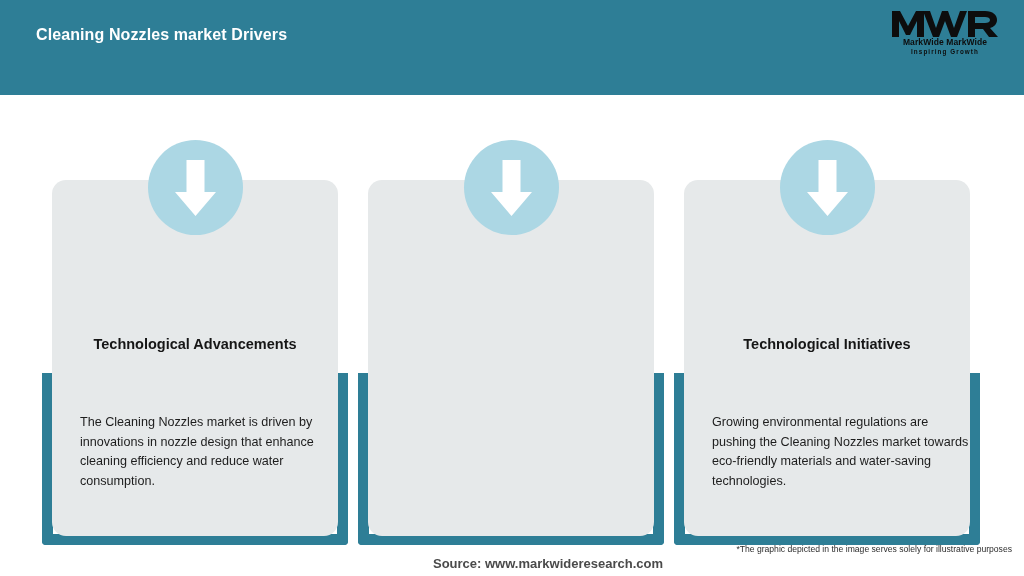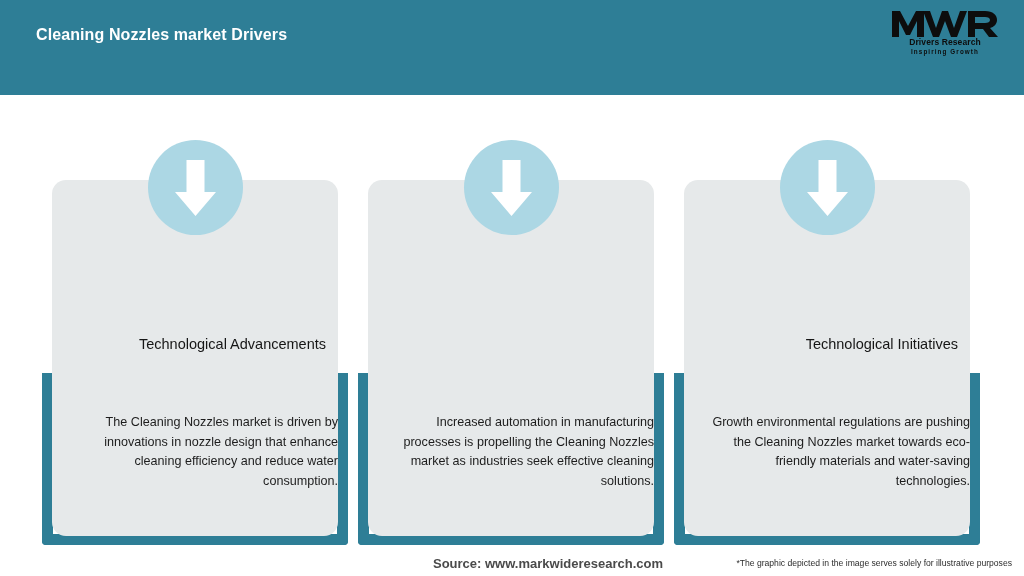--- a/index.html
+++ b/index.html
@@ -124,54 +124,54 @@
     position: absolute;
     left: 0;
     top: 0;
   }
 
   .card-title {
     position: absolute;
     left: 12px;
     top: 155px;
     width: 262px;
-    text-align: right;
+    text-align: center;
     font-size: 14.5px;
-    font-weight: normal;
+    font-weight: bold;
     color: #161616;
     line-height: 1.25;
   }
 
   .card-body {
     position: absolute;
     left: 28px;
     top: 233px;
     width: 258px;
     font-size: 12.6px;
     color: #1d1d1d;
     line-height: 1.55;
-    text-align: right;
+    text-align: left;
   }
 
   
   .source {
     position: absolute;
     left: 0;
     top: 556px;
     width: 1024px;
     text-align: center;
     font-size: 13px;
     font-weight: bold;
     color: #4a4a4a;
     padding-left: 36px;
   }
   .disclaimer {
     position: absolute;
     right: 12px;
-    top: 558px;
+    top: 544px;
     font-size: 8.6px;
     color: #2c2c2c;
     white-space: nowrap;
   }
 </style>
 </head>
 <body>
 
 <div class="header">
   <div class="header-title">Cleaning Nozzles market Drivers</div>
@@ -182,21 +182,21 @@
         <g fill="#0d0d0d">
 
           <path d="M2 29 L2 3 L10 3 L18 18 L26 3 L34 3 L34 29 L27 29 L27 13 L20 27 L16 27 L9 13 L9 29 Z"></path>
 
           <path d="M33 3 L40 3 L46 20 L52 3 L58 3 L64 20 L70 3 L77 3 L67 29 L61 29 L55 13 L49 29 L43 29 Z"></path>
 
           <path d="M78 29 L78 3 L95 3 C103 3 107 7 107 12 C107 16 104 19 100 20 L108 29 L99 29 L93 21 L85 21 L85 29 Z M85 9 L85 15 L95 15 C98 15 100 14 100 12 C100 10 98 9 95 9 Z"></path>
         </g>
       </svg>
     </span>
-    <span class="logo-name">Drivers Research</span>
+    <span class="logo-name">MarkWide MarkWide</span>
     <span class="logo-tagline">Inspiring Growth</span>
   </div>
 </div>
 
 <div class="cards">
 
   <div class="card-wrap c0">
     <div class="frame"></div>
     <div class="card">
       <div class="card-title">Technological Advancements</div>
@@ -205,34 +205,33 @@
     <div class="icon-circle">
       <svg class="arrow-svg" width="95" height="95" viewBox="0 0 95 95" xmlns="http://www.w3.org/2000/svg">
         <path d="M38.5 20 L56.5 20 L56.5 52 L68 52 L47.5 76 L27 52 L38.5 52 Z" fill="#ffffff"></path>
       </svg>
     </div>
   </div>
 
   <div class="card-wrap c1">
     <div class="frame"></div>
     <div class="card">
-      <div class="card-body">Increased automation in manufacturing processes is propelling the Cleaning Nozzles market as industries seek effective cleaning solutions.</div>
     </div>
     <div class="icon-circle">
       <svg class="arrow-svg" width="95" height="95" viewBox="0 0 95 95" xmlns="http://www.w3.org/2000/svg">
         <path d="M38.5 20 L56.5 20 L56.5 52 L68 52 L47.5 76 L27 52 L38.5 52 Z" fill="#ffffff"></path>
       </svg>
     </div>
   </div>
 
   <div class="card-wrap c2">
     <div class="frame"></div>
     <div class="card">
       <div class="card-title">Technological Initiatives</div>
-      <div class="card-body">Growth environmental regulations are pushing the Cleaning Nozzles market towards eco-friendly materials and water-saving technologies.</div>
+      <div class="card-body">Growing environmental regulations are pushing the Cleaning Nozzles market towards eco-friendly materials and water-saving technologies.</div>
     </div>
     <div class="icon-circle">
       <svg class="arrow-svg" width="95" height="95" viewBox="0 0 95 95" xmlns="http://www.w3.org/2000/svg">
         <path d="M38.5 20 L56.5 20 L56.5 52 L68 52 L47.5 76 L27 52 L38.5 52 Z" fill="#ffffff"></path>
       </svg>
     </div>
   </div>
 
 </div>
 

